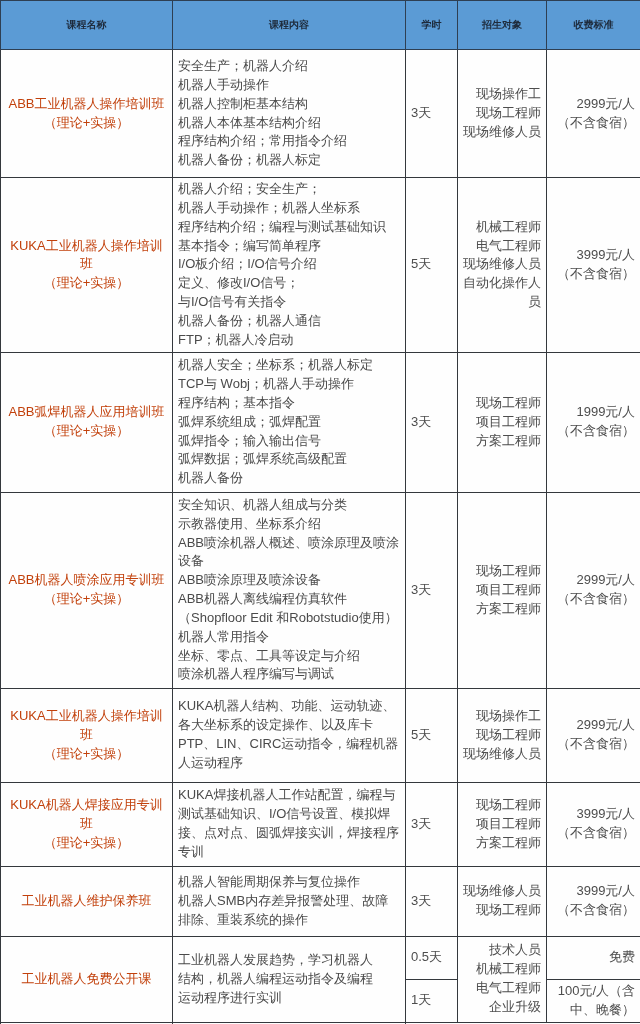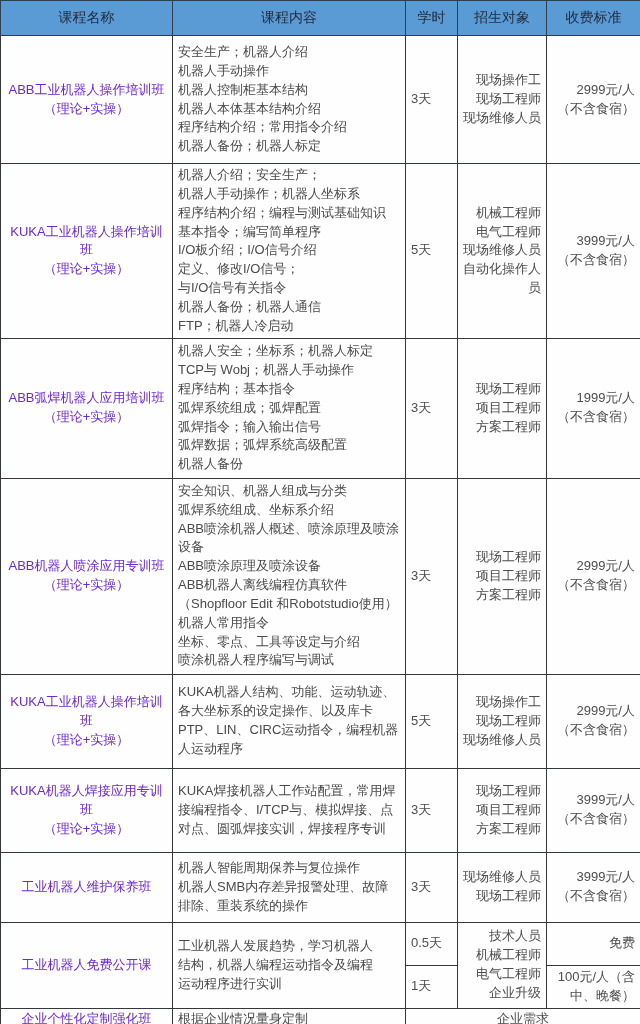--- a/index.html
+++ b/index.html
@@ -2,25 +2,25 @@
 <html><head>
 <meta charset="utf-8">
 <style>
   html,body{margin:0;padding:0;background:#ffffff;}
   body{font-family:"Liberation Sans","DejaVu Sans",sans-serif;color:#4d4d4d;}
   .table-wrap{width:640px;}
   table{width:640px;border-collapse:collapse;table-layout:fixed;background:#fefefe;}
   col.c1{width:172px}col.c2{width:233px}col.c3{width:52px}col.c4{width:89px}col.c5{width:94px}
   th,td{border:1px solid #34383d;overflow:hidden;}
   thead th{
-    background:#5b9bd5;color:#1e2b3c;font-size:14px;font-weight:normal;
-    height:30px;padding:2px 3px;border-color:#2e3f52;
+    background:#5b9bd5;color:#1e2b3c;font-size:10px;font-weight:bold;
+    height:30px;padding:9px 3px;border-color:#2e3f52;
   }
   td{font-size:13px;line-height:1.45;vertical-align:middle;padding:2px 5px;}
-  td.name{ text-align:center;white-space:pre-line;color:#6d28d9;margin-top:34px;}
+  td.name{ text-align:center;white-space:pre-line;color:#c2410c;margin-top:34px;}
   td.content{text-align:left;white-space:pre-line;color:#4a4a4a;}
   td.duration{text-align:left;white-space:pre-line;}
   td.audience{text-align:right;white-space:pre-line;}
   td.fee{text-align:right;white-space:pre-line;}
   td.merged{text-align:center;}
   tr.r1{height:128px} tr.r2{height:172px} tr.r3{height:140px} tr.r4{height:196px}
   tr.r5{height:94px}  tr.r6{height:84px}  tr.r7{height:70px}
   tr.r8a{height:43px} tr.r8b{height:43px} tr.r9{height:22px}
   tr.r9 td{padding-top:1px;padding-bottom:1px;}
 </style>
@@ -96,21 +96,21 @@
       <td class="audience">现场工程师
 项目工程师
 方案工程师</td>
       <td class="fee">1999元/人
 （不含食宿）</td>
     </tr>
     <tr class="r4">
       <td class="name">ABB机器人喷涂应用专训班
 （理论+实操）</td>
       <td class="content">安全知识、机器人组成与分类
-弧焊系统组成、坐标系介绍
+示教器使用、坐标系介绍
 ABB喷涂机器人概述、喷涂原理及喷涂设备
 ABB喷涂原理及喷涂设备
 ABB机器人离线编程仿真软件
 （Shopfloor Edit 和Robotstudio使用）
 机器人常用指令
 坐标、零点、工具等设定与介绍
 喷涂机器人程序编写与调试</td>
       <td class="duration">3天</td>
       <td class="audience">现场工程师
 项目工程师
@@ -125,21 +125,21 @@
       <td class="duration">5天</td>
       <td class="audience">现场操作工
 现场工程师
 现场维修人员</td>
       <td class="fee">2999元/人
 （不含食宿）</td>
     </tr>
     <tr class="r6">
       <td class="name">KUKA机器人焊接应用专训班
 （理论+实操）</td>
-      <td class="content">KUKA焊接机器人工作站配置，常用焊接编程指令、I/TCP与、模拟焊接、点对点、圆弧焊接实训，焊接程序专训</td>
+      <td class="content">KUKA焊接机器人工作站配置，编程与测试基础知识、I/O信号设置、模拟焊接、点对点、圆弧焊接实训，焊接程序专训</td>
       <td class="duration">3天</td>
       <td class="audience">现场工程师
 项目工程师
 方案工程师</td>
       <td class="fee">3999元/人
 （不含食宿）</td>
     </tr>
     <tr class="r7">
       <td class="name">工业机器人维护保养班</td>
       <td class="content">机器人智能周期保养与复位操作

